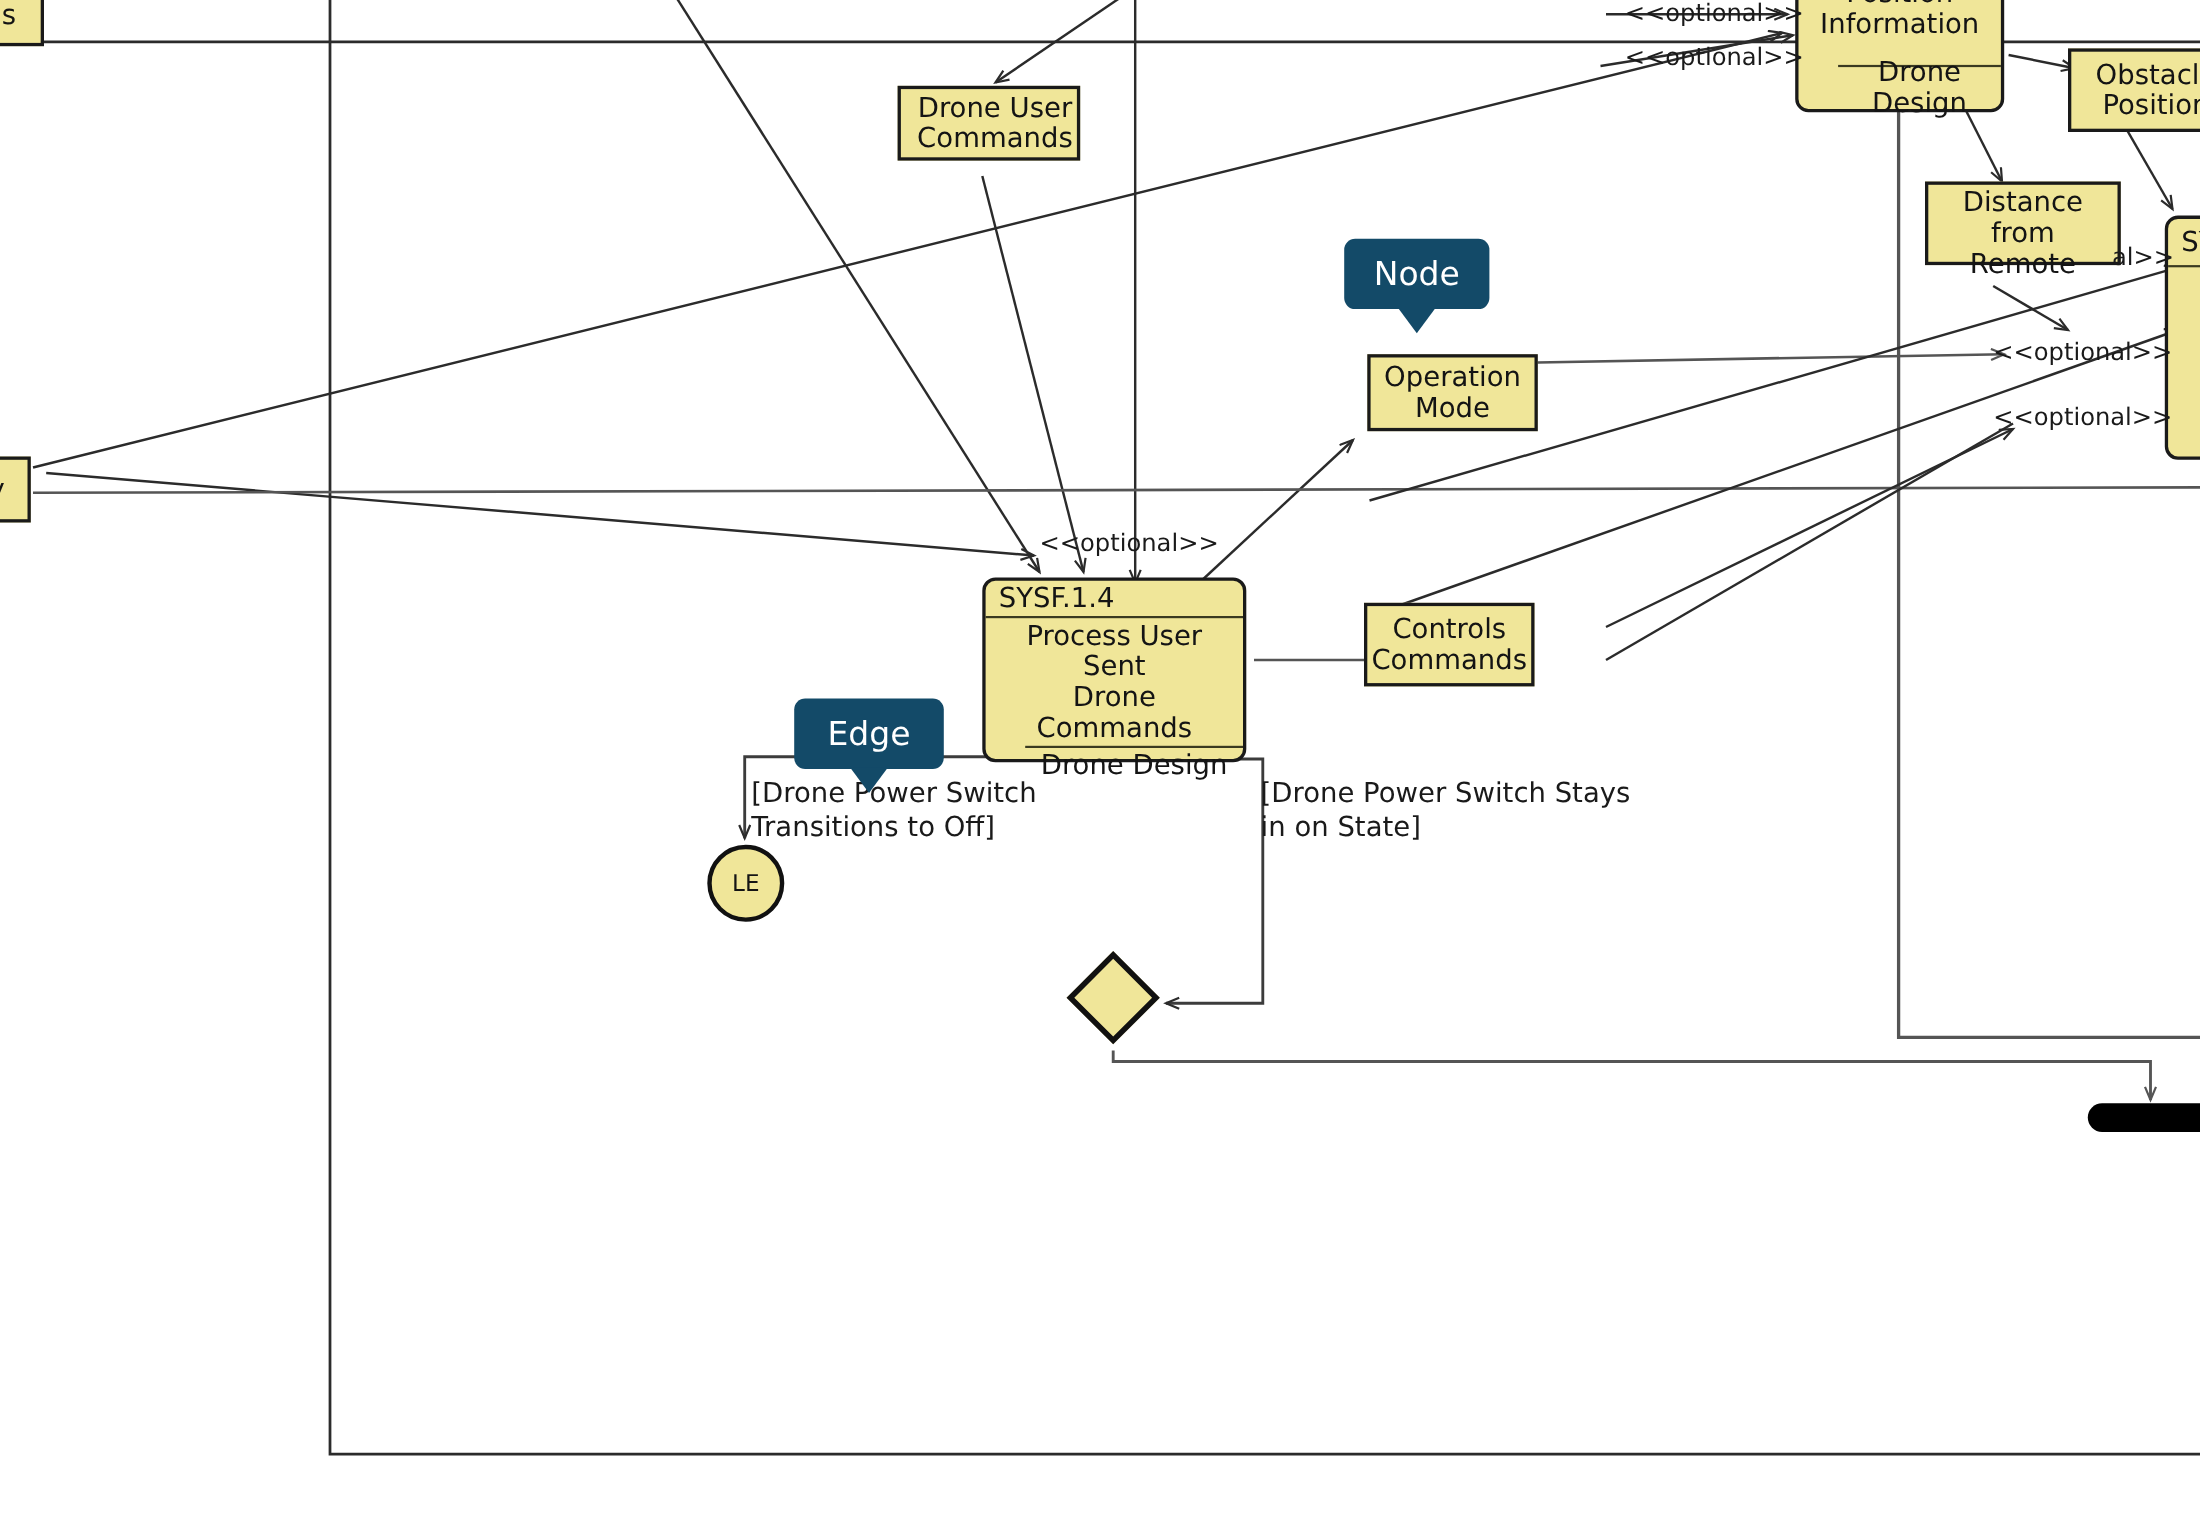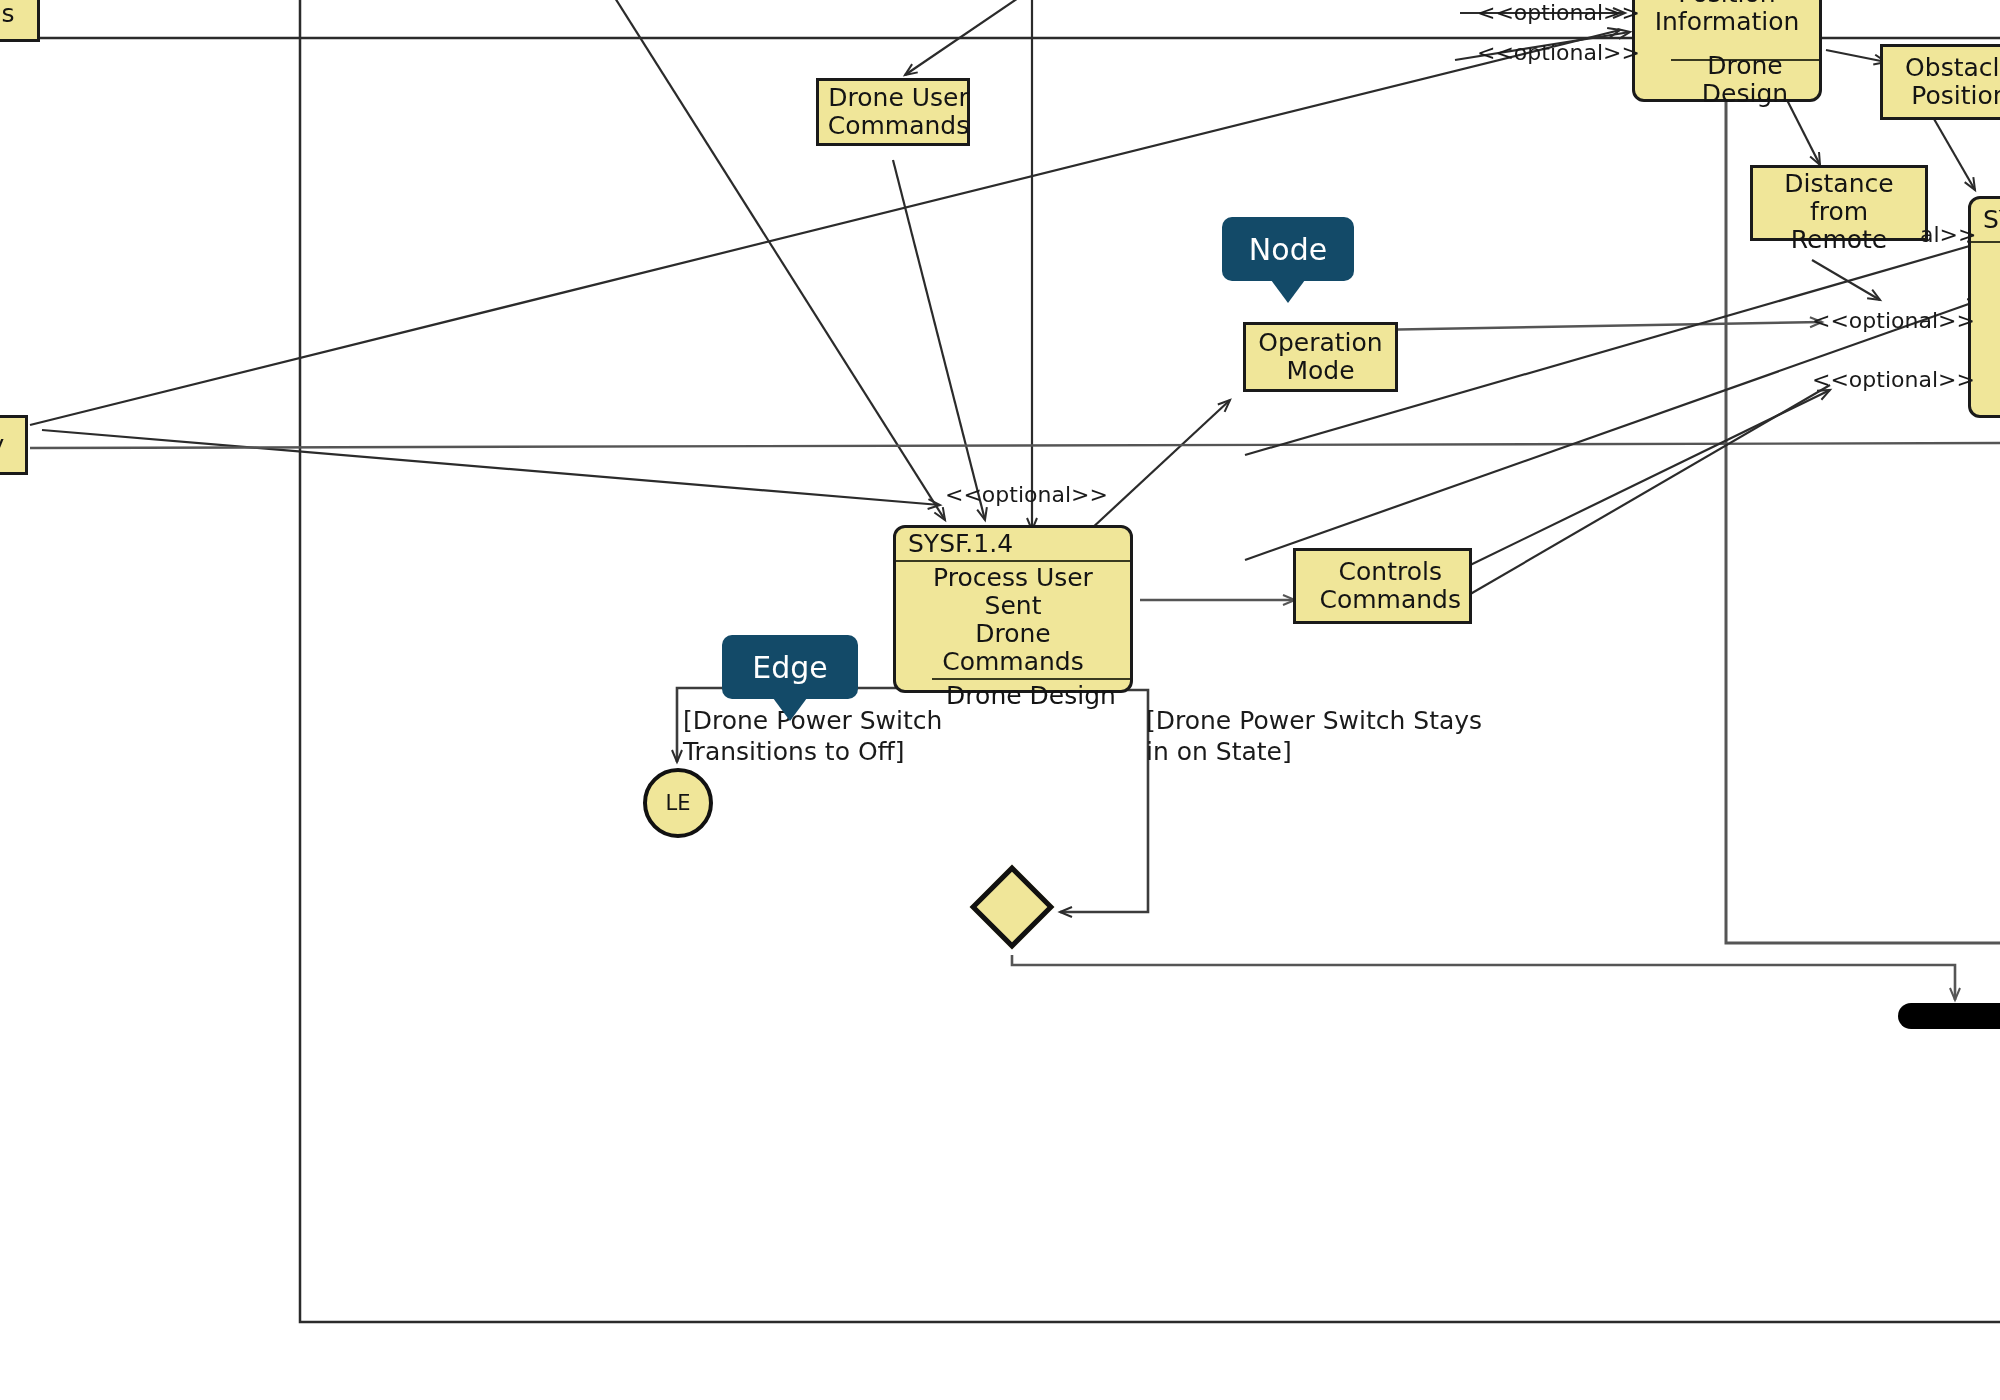--- a/index.html
+++ b/index.html
@@ -200,31 +200,31 @@
   </svg>
 
   <div class="node" style="left:-46px; top:-14px; width:86px; height:56px;">
     <div class="seg body">als</div>
   </div>
 
   <div class="node" style="left:-34px; top:415px; width:62px; height:60px;">
     <div class="seg body">y</div>
   </div>
 
-  <div class="node" style="left:816px; top:78px; width:154px; height:68px;padding-left:11px;">
+  <div class="node" style="left:816px; top:78px; width:166px; height:68px;padding-left:11px;">
     <div class="seg body">Drone User
 Commands</div>
   </div>
 
   <div class="node" style="left:1207px; top:322px; width:155px; height:70px;margin-left:36px;">
     <div class="seg body">Operation
 Mode</div>
   </div>
 
-  <div class="node" style="left:1293px; top:548px; width:179px; height:76px;align-items:flex-end;">
+  <div class="node" style="left:1240px; top:548px; width:155px; height:76px;">
     <div class="seg body">Controls
 Commands</div>
   </div>
 
   <div class="node rounded" style="left:1632px; top:-46px; width:190px; height:148px;">
     <div class="seg body">Position
 Information</div>
     <div class="seg bottom" style="height:40px; justify-content:center; padding-left:8px;">Drone Design</div>
   </div>
 

